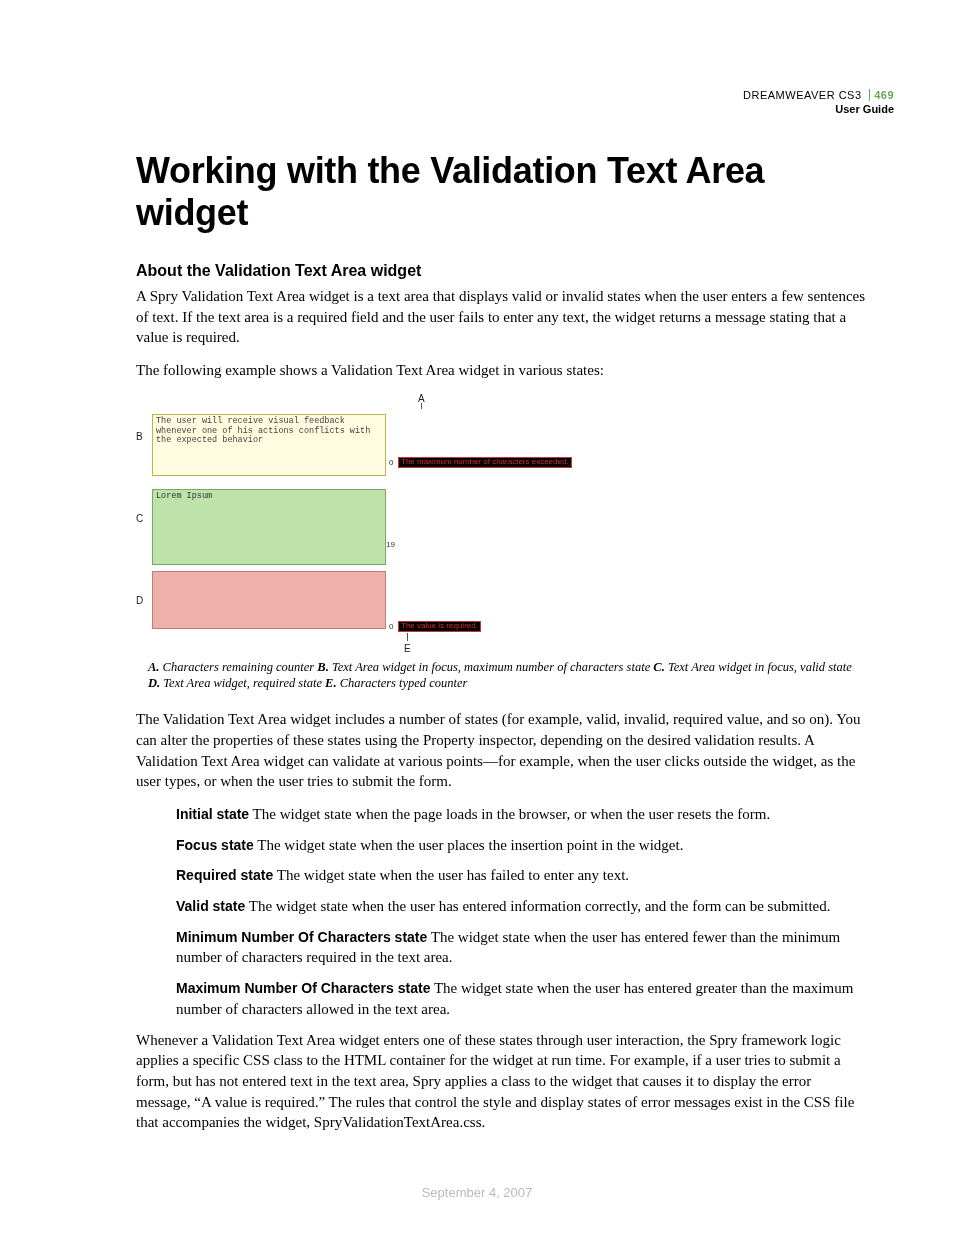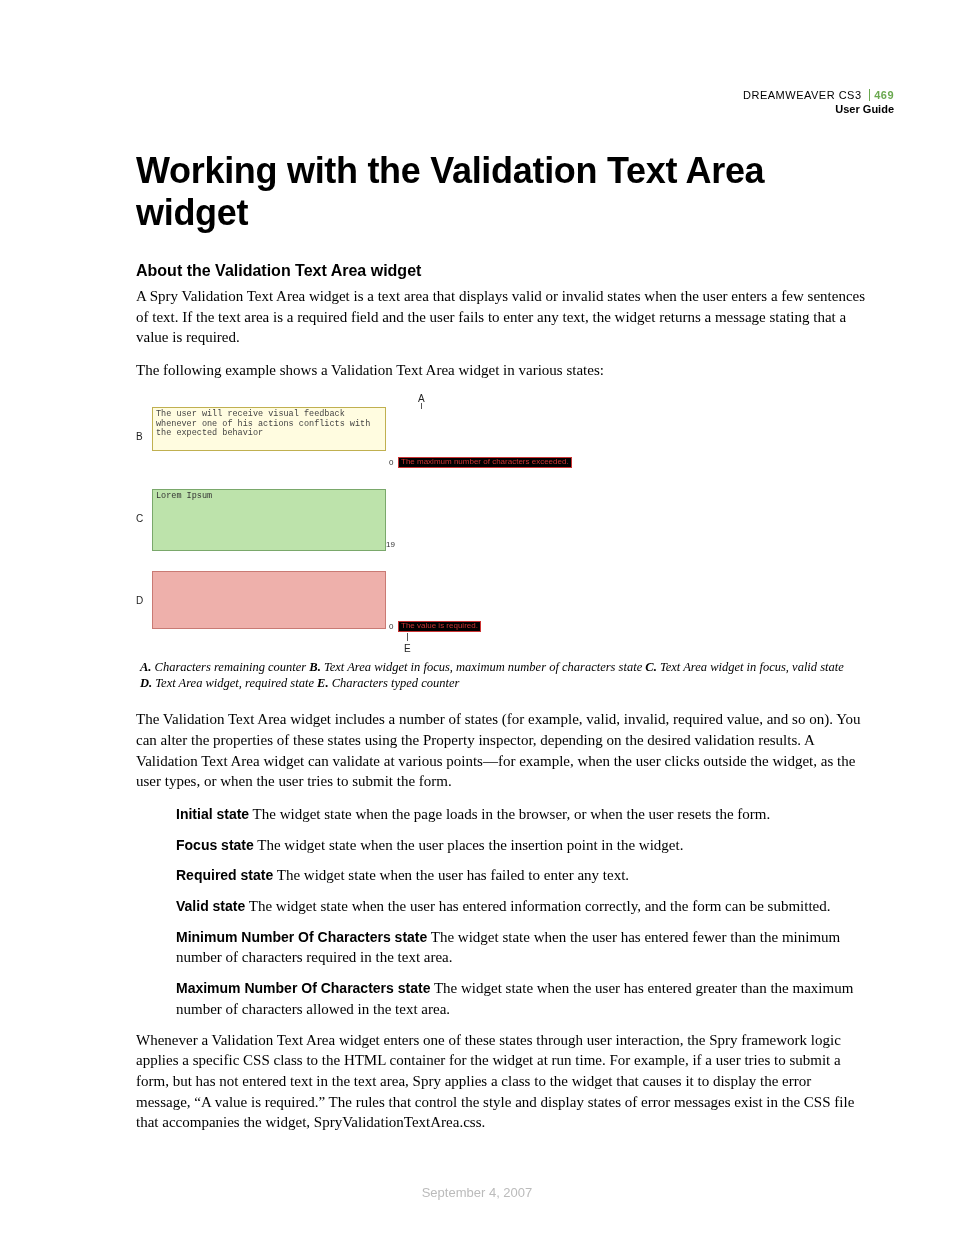--- a/index.html
+++ b/index.html
@@ -74,27 +74,27 @@
     width: 234px;
     box-sizing: border-box;
     border: 1px solid;
     font-family: "Courier New", monospace;
     font-size: 8.5px;
     line-height: 1.15;
     padding: 2px 3px;
     overflow: hidden;
   }
   .ta-b {
-    top: 14px; height: 44px;
+    top: 21px; height: 62px;
     background: #fffce0;
     border-color: #c0b050;
     color: #444;
   }
   .ta-c {
-    top: 96px; height: 62px;
+    top: 96px; height: 76px;
     background: #bde3ab;
     border-color: #7aa86b;
     color: #333;
   }
   .ta-d {
     top: 178px; height: 58px;
     background: #eeb0ab;
     border-color: #c97a74;
   }
   .counter {
@@ -133,21 +133,21 @@
     position: absolute;
     background: #555;
   }
   .tick-a { left: 285px; top: 10px; width: 1px; height: 6px; }
   .tick-e { left: 271px; top: 240px; width: 1px; height: 8px; }
 
   .caption {
     font-style: italic;
     font-size: 12.5px;
     line-height: 1.3;
-    margin: 0 0 18px 4px;
+    margin: 0 0 18px 12px;
     font-family: "Minion Pro", Georgia, serif;
   }
   .caption b { font-style: italic; font-weight: bold; }
 
   .footer-date {
     position: absolute;
     bottom: 35px;
     left: 0; right: 0;
     text-align: center;
     font-family: Arial, sans-serif;

